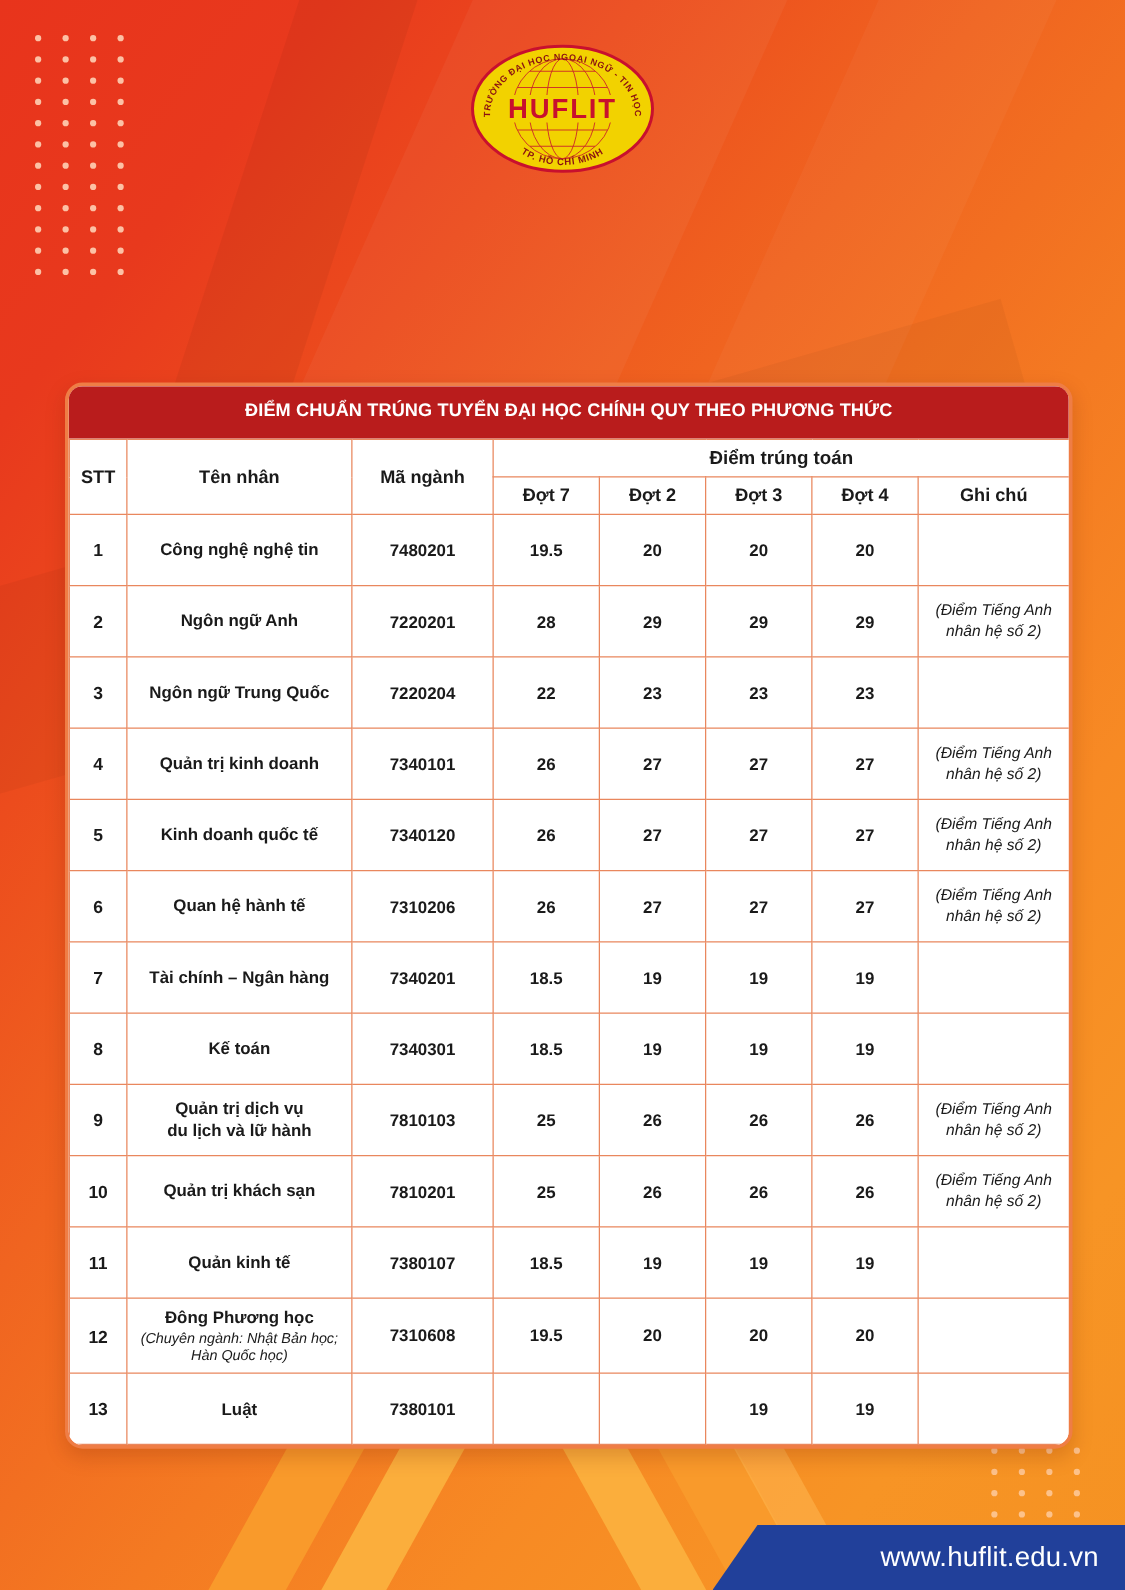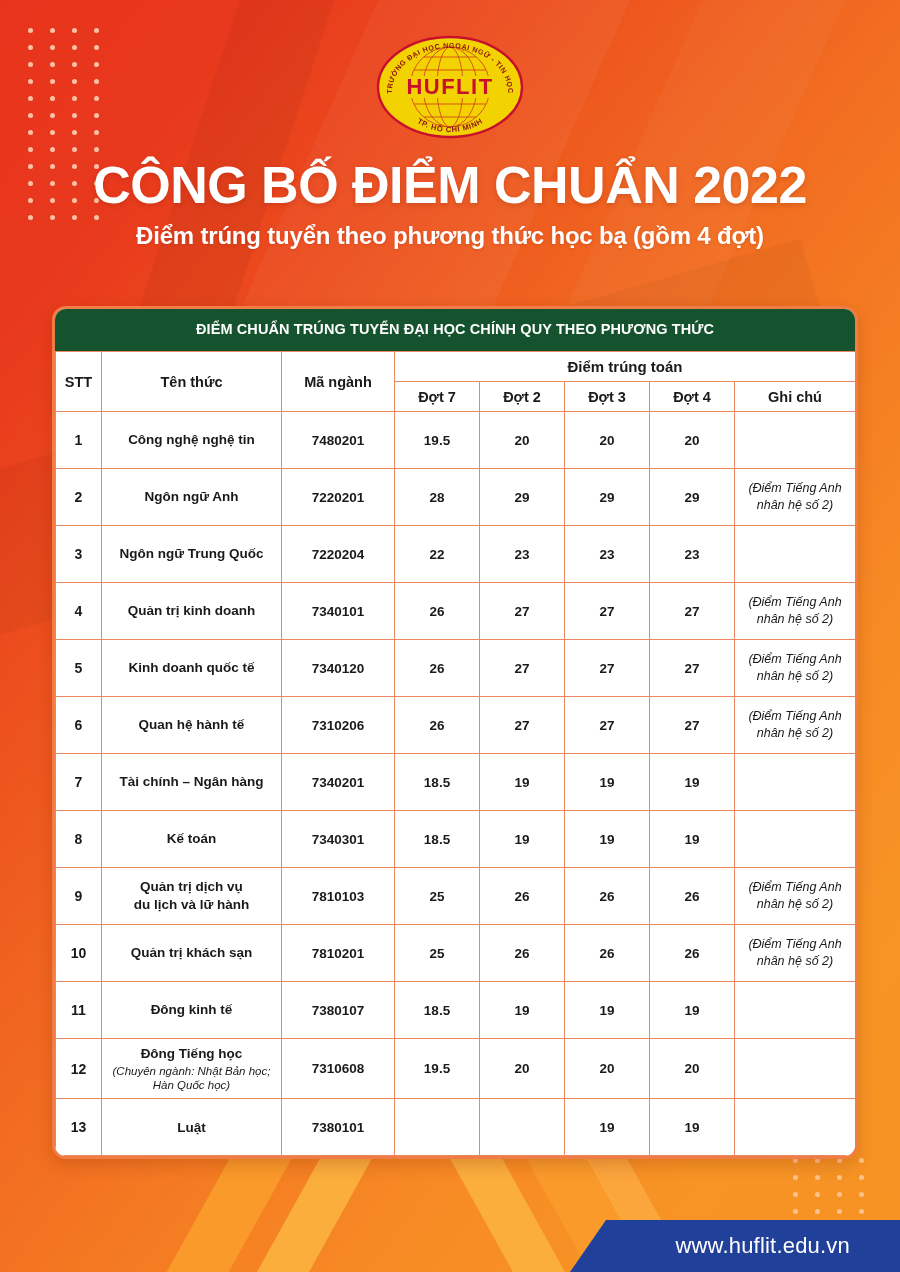--- a/index.html
+++ b/index.html
@@ -94,21 +94,21 @@
     position: absolute;
     left: 52px; top: 306px;
     width: 806px;
     border-radius: 14px;
     background: #ffffff;
     box-shadow: 0 6px 16px rgba(120,30,0,0.22);
     overflow: hidden;
     border: 3px solid #ef7d45;
   }
   #table-banner {
-    background: #14532d;
+    background: #b91c1c;
     color: #ffffff;
     text-align: center;
     font-size: 14.5px;
     font-weight: bold;
     line-height: 1.45;
     padding: 10px 30px 11px;
     letter-spacing: 0.1px;
   }
   table {
     border-collapse: collapse;
@@ -149,21 +149,21 @@
   
   #footer-bar {
     position: absolute;
     right: 0; bottom: 0;
     width: 330px; height: 52px;
     background: #21409a;
     clip-path: polygon(36px 0, 100% 0, 100% 100%, 0 100%);
     display: flex;
     align-items: center;
     justify-content: flex-end;
-    padding-right: 50px;
+    padding-right: 21px;
   }
   #footer-url {
     color: #ffffff;
     font-size: 22px;
     letter-spacing: 0.2px;
   }
 </style>
 </head>
 <body>
 
@@ -272,45 +272,41 @@
     <rect x="26" y="42" width="96" height="22" fill="#F2D200"></rect>
     <text x="74" y="60" text-anchor="middle" fill="#C8102E" font-family="'Liberation Sans', sans-serif" font-size="22" font-weight="bold" letter-spacing="1.5">HUFLIT</text>
     <text font-family="'Liberation Sans', sans-serif" font-size="7.2" font-weight="bold" fill="#8a1111" letter-spacing="0.55">
       <textPath href="#arcTop" startOffset="50%" text-anchor="middle">TRƯỜNG ĐẠI HỌC NGOẠI NGỮ - TIN HỌC</textPath>
     </text>
     <text font-family="'Liberation Sans', sans-serif" font-size="7.6" font-weight="bold" fill="#8a1111" letter-spacing="0.6">
       <textPath href="#arcBottom" startOffset="50%" text-anchor="middle">TP. HỒ CHÍ MINH</textPath>
     </text>
   </svg>
 
-  <div id="title-block">
-    <div id="main-title">CÔNG BỐ ĐIỂM CHUẨN 2022</div>
-    <div id="subtitle">Điểm trúng tuyển theo phương thức học bạ (gồm 4 đợt)</div>
-  </div>
 
   <div id="table-card">
     <div id="table-banner">
       <div>ĐIỂM CHUẨN TRÚNG TUYỂN ĐẠI HỌC CHÍNH QUY THEO PHƯƠNG THỨC</div>
     </div>
 
     <table>
       <colgroup>
         <col class="w-stt">
           <col class="w-name">
           <col class="w-code">
         <col class="w-d1">
           <col class="w-d2">
           <col class="w-d3">
           <col class="w-d4">
           <col class="w-note">
       </colgroup>
       <thead>
         <tr>
           <th class="h-stt" rowspan="2">STT</th>
-          <th class="h-stt" rowspan="2">Tên thức</th>
+          <th class="h-stt" rowspan="2">Tên nhân</th>
           <th class="h-stt" rowspan="2">Mã ngành</th>
           <th class="h-diem" colspan="5">Điểm trúng toán</th>
         </tr>
         <tr>
           <th class="h-dot">Đợt 7</th>
           <th class="h-dot">Đợt 2</th>
           <th class="h-dot">Đợt 3</th>
           <th class="h-dot">Đợt 4</th>
           <th class="h-dot">Ghi chú</th>
         </tr>
@@ -411,31 +407,31 @@
             <td class="c-name"><span>Quản trị khách sạn</span></td>
             <td class="c-code">7810201</td>
             <td class="">25</td>
             <td class="">26</td>
             <td class="">26</td>
             <td class="">26</td>
             <td class="c-note">(Điểm Tiếng Anh nhân hệ số 2)</td>
           </tr>
           <tr>
             <td class="c-stt">11</td>
-            <td class="c-name"><span>Đông kinh tế</span></td>
+            <td class="c-name"><span>Quản kinh tế</span></td>
             <td class="c-code">7380107</td>
             <td class="">18.5</td>
             <td class="">19</td>
             <td class="">19</td>
             <td class="">19</td>
             <td class="c-note"></td>
           </tr>
           <tr>
             <td class="c-stt">12</td>
-            <td class="c-name"><span>Đông Tiếng học</span><span class="sub-italic">(Chuyên ngành: Nhật Bản học; Hàn Quốc học)</span></td>
+            <td class="c-name"><span>Đông Phương học</span><span class="sub-italic">(Chuyên ngành: Nhật Bản học; Hàn Quốc học)</span></td>
             <td class="c-code">7310608</td>
             <td class="">19.5</td>
             <td class="">20</td>
             <td class="">20</td>
             <td class="">20</td>
             <td class="c-note"></td>
           </tr>
           <tr>
             <td class="c-stt">13</td>
             <td class="c-name"><span>Luật</span></td>

